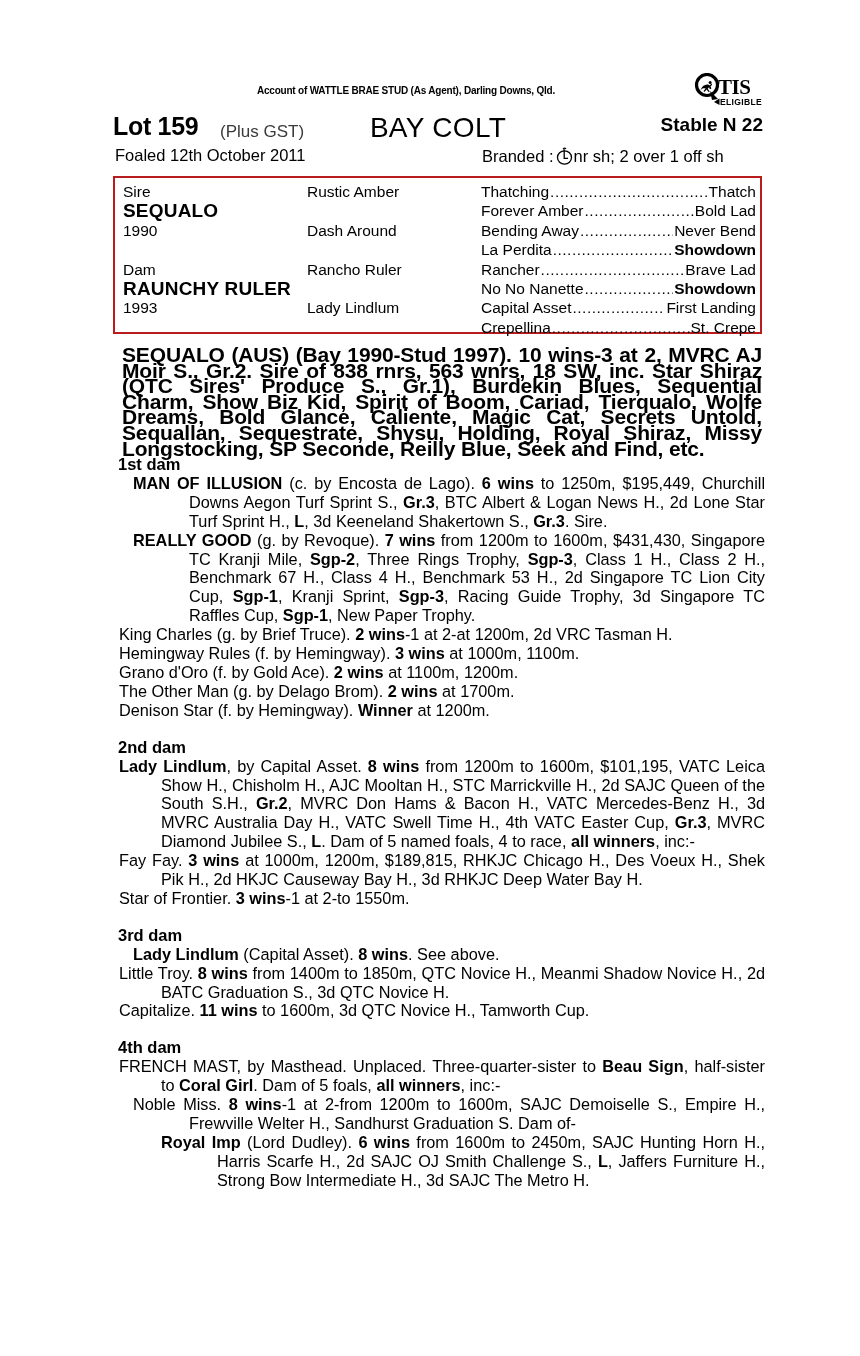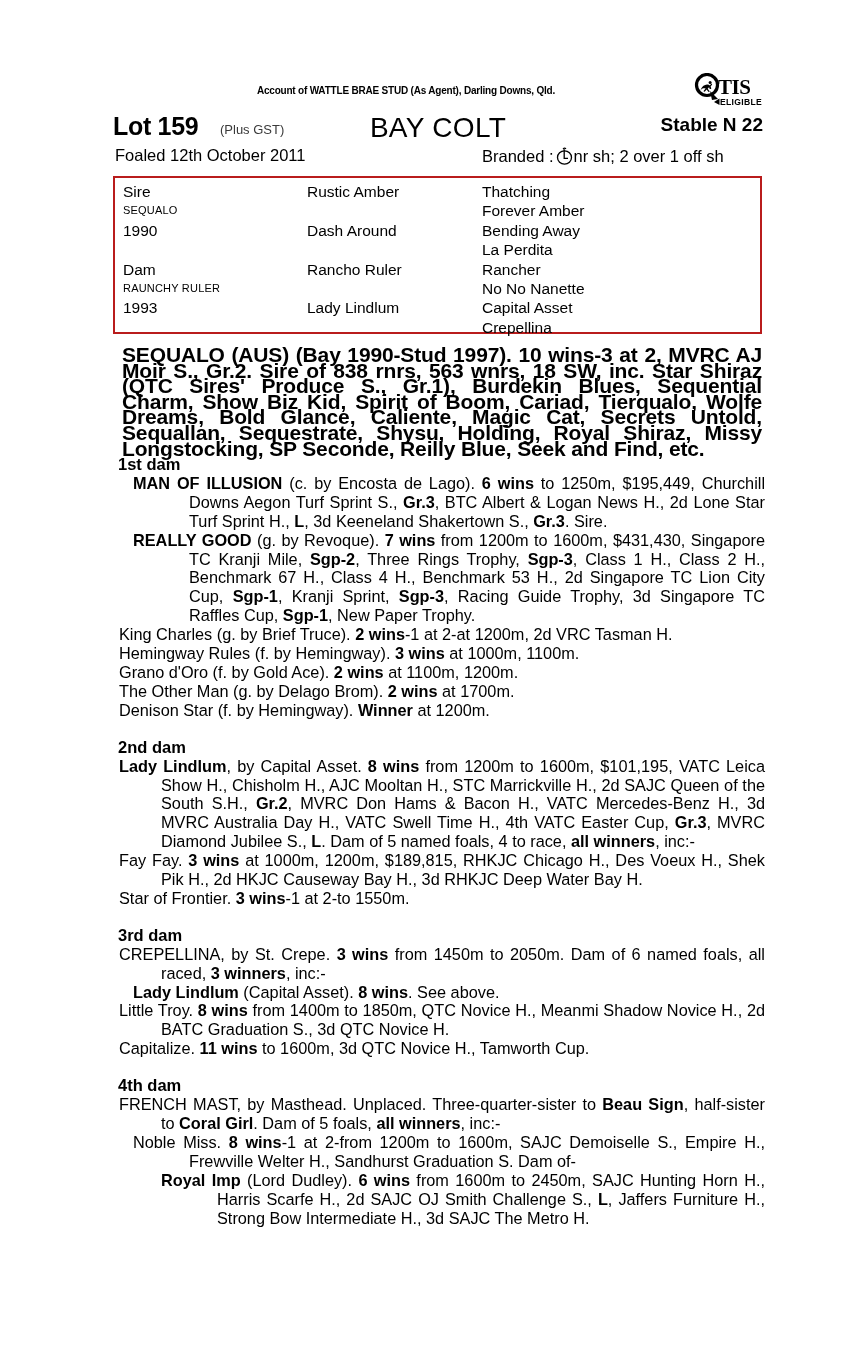--- a/index.html
+++ b/index.html
@@ -58,21 +58,21 @@
     font-weight: bold;
     font-size: 25px;
     letter-spacing: -0.3px;
     white-space: nowrap;
     text-align: right;
   }
   .lot-gst {
     position: absolute;
     left: 107px;
     top: 10px;
-    font-size: 13px;
+    font-size: 17px;
     color: #3a3a3a;
     white-space: nowrap;
   }
   .colt-type {
     position: absolute;
     left: 0;
     top: 0;
     width: 650px;
     text-align: center;
     font-weight: normal;
@@ -140,27 +140,26 @@
     top: 4px;
     width: 275px;
   }
   .ped-line {
     height: 19.4px;
     line-height: 19.4px;
     font-size: 15.5px;
     white-space: nowrap;
     overflow: hidden;
   }
-  .ped-line.b { font-weight: normal; font-size: 11px; letter-spacing: 0.2px; }
+  .ped-line.b { font-weight: bold; font-size: 19px; letter-spacing: 0.2px; }
   .ped-line.blank { }
   .ped-line.gp {
     display: flex;
     align-items: baseline;
     font-size: 15.5px;
-    flex-direction: column;
   }
   .gp-name { white-space: nowrap; }
   .gp-dots {
     flex: 1 1 auto;
     overflow: hidden;
     white-space: nowrap;
     letter-spacing: 0.5px;
     margin: 0 1px;
     font-size: 15.5px;
   }
@@ -322,21 +321,20 @@
       <div class="entry lvl0">Grano d'Oro (f. by Gold Ace). <b>2 wins</b> at 1100m, 1200m.</div>
       <div class="entry lvl0">The Other Man (g. by Delago Brom). <b>2 wins</b> at 1700m.</div>
       <div class="entry lvl0">Denison Star (f. by Hemingway). <b>Winner</b> at 1200m.</div>
       <div class="sec-gap"></div>
       <div class="dam-heading">2nd dam</div>
       <div class="entry lvl0"><b>Lady Lindlum</b>, by Capital Asset. <b>8 wins</b> from 1200m to 1600m, $101,195, VATC Leica Show H., Chisholm H., AJC Mooltan H., STC Marrickville H., 2d SAJC Queen of the South S.H., <b>Gr.2</b>, MVRC Don Hams &amp; Bacon H., VATC Mercedes-Benz H., 3d MVRC Australia Day H., VATC Swell Time H., 4th VATC Easter Cup, <b>Gr.3</b>, MVRC Diamond Jubilee S., <b>L</b>. Dam of 5 named foals, 4 to race, <b>all winners</b>, inc:-</div>
       <div class="entry lvl0">Fay Fay. <b>3 wins</b> at 1000m, 1200m, $189,815, RHKJC Chicago H., Des Voeux H., Shek Pik H., 2d HKJC Causeway Bay H., 3d RHKJC Deep Water Bay H.</div>
       <div class="entry lvl0">Star of Frontier. <b>3 wins</b>-1 at 2-to 1550m.</div>
       <div class="sec-gap"></div>
       <div class="dam-heading">3rd dam</div>
-      <div class="entry lvl0">CREPELLINA, by St. Crepe. <b>3 wins</b> from 1450m to 2050m. Dam of 6 named foals, all raced, <b>3 winners</b>, inc:-</div>
       <div class="entry lvl1"><b>Lady Lindlum</b> (Capital Asset). <b>8 wins</b>. See above.</div>
       <div class="entry lvl0">Little Troy. <b>8 wins</b> from 1400m to 1850m, QTC Novice H., Meanmi Shadow Novice H., 2d BATC Graduation S., 3d QTC Novice H.</div>
       <div class="entry lvl0">Capitalize. <b>11 wins</b> to 1600m, 3d QTC Novice H., Tamworth Cup.</div>
       <div class="sec-gap"></div>
       <div class="dam-heading">4th dam</div>
       <div class="entry lvl0">FRENCH MAST, by Masthead. Unplaced. Three-quarter-sister to <b>Beau Sign</b>, half-sister to <b>Coral Girl</b>. Dam of 5 foals, <b>all winners</b>, inc:-</div>
       <div class="entry lvl1">Noble Miss. <b>8 wins</b>-1 at 2-from 1200m to 1600m, SAJC Demoiselle S., Empire H., Frewville Welter H., Sandhurst Graduation S. Dam of-</div>
       <div class="entry lvl2"><b>Royal Imp</b> (Lord Dudley). <b>6 wins</b> from 1600m to 2450m, SAJC Hunting Horn H., Harris Scarfe H., 2d SAJC OJ Smith Challenge S., <b>L</b>, Jaffers Furniture H., Strong Bow Intermediate H., 3d SAJC The Metro H.</div>
     </div>
 

